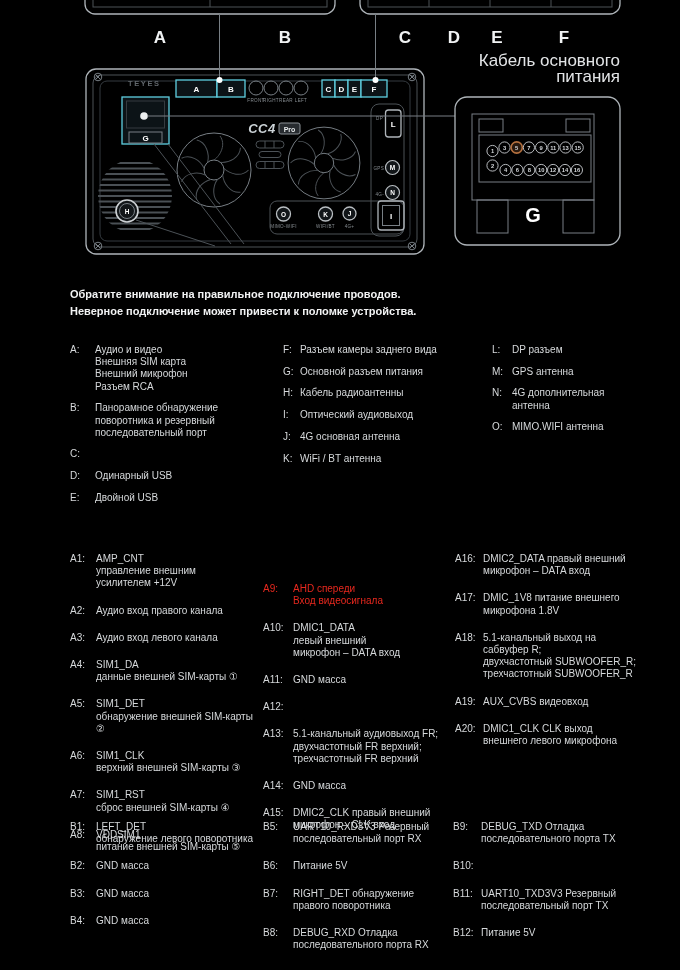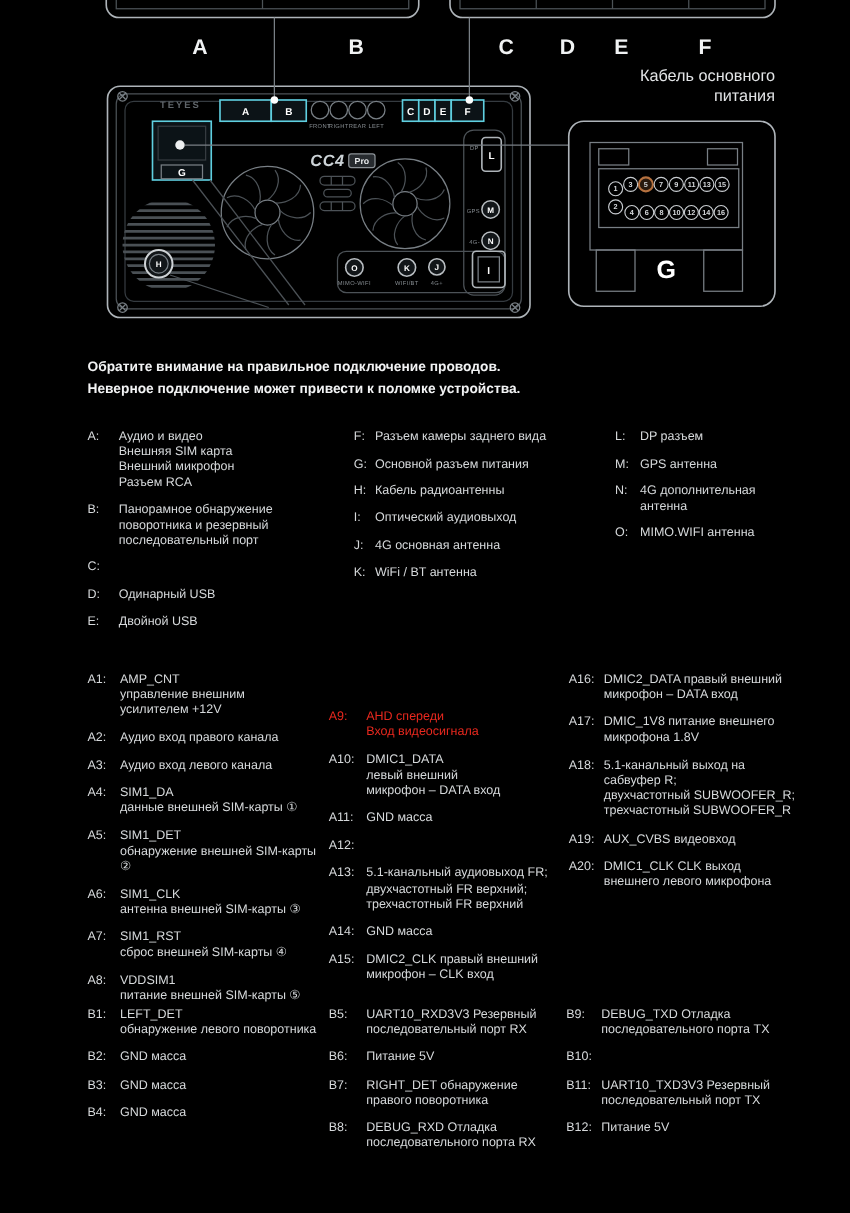--- a/index.html
+++ b/index.html
@@ -16,26 +16,26 @@
   .port-letter{font-size:8px;font-weight:bold;fill:#ffffff;text-anchor:middle;}
   .port-letter-sm{font-size:6.5px;font-weight:bold;fill:#ffffff;text-anchor:middle;}
   .tiny{font-size:4.6px;fill:#858b90;text-anchor:middle;letter-spacing:.3px;}
   .tiny-end{font-size:4.6px;fill:#858b90;text-anchor:end;letter-spacing:.3px;}
   .g-label{font-size:20px;font-weight:bold;fill:#ffffff;text-anchor:middle;}
   .brand{font-size:7.5px;font-weight:bold;fill:#60666b;letter-spacing:1.6px;}
   .model{font-size:13px;font-weight:bold;font-style:italic;fill:#ccd3d7;text-anchor:middle;letter-spacing:.5px;}
   .pro{font-size:7px;font-weight:bold;fill:#e6e9eb;text-anchor:middle;}
   .pin-num{font-size:5.8px;font-weight:bold;fill:#d6d9dc;text-anchor:middle;}
   .cable-label{position:absolute;left:440px;top:53px;width:180px;text-align:right;
-               font-size:13px;line-height:15.5px;color:#e2e4e6;white-space:pre-line;}
+               font-size:17px;line-height:15.5px;color:#e2e4e6;white-space:pre-line;}
   .warning{position:absolute;left:70px;top:286px;width:440px;font-size:11px;
            font-weight:bold;line-height:17px;color:#f2f3f4;}
   .col{position:absolute;font-size:10px;line-height:12.2px;color:#d6d9db;}
   .entry{display:flex;margin-bottom:9.5px;}
-  .pins .entry{margin-bottom:10px;}
+  .pins .entry{margin-bottom:10px;margin-top:15px;}
   .key{flex:0 0 var(--lw);}
   .txt{flex:1;white-space:pre-line;}
 </style>
 </head>
 <body>
 
 <div class="canvas">
 
   <svg width="680" height="270" viewBox="0 0 680 270">
     <defs>
@@ -402,21 +402,21 @@
 данные внешней SIM-карты ①</span>
     </div>
       <div class="entry">
       <span class="key">A5:</span>
       <span class="txt">SIM1_DET
 обнаружение внешней SIM-карты ②</span>
     </div>
       <div class="entry">
       <span class="key">A6:</span>
       <span class="txt">SIM1_CLK
-антенна внешней SIM-карты ③</span>
+верхний внешней SIM-карты ③</span>
     </div>
       <div class="entry">
       <span class="key">A7:</span>
       <span class="txt">SIM1_RST
 сброс внешней SIM-карты ④</span>
     </div>
       <div class="entry">
       <span class="key">A8:</span>
       <span class="txt">VDDSIM1
 питание внешней SIM-карты ⑤</span>

